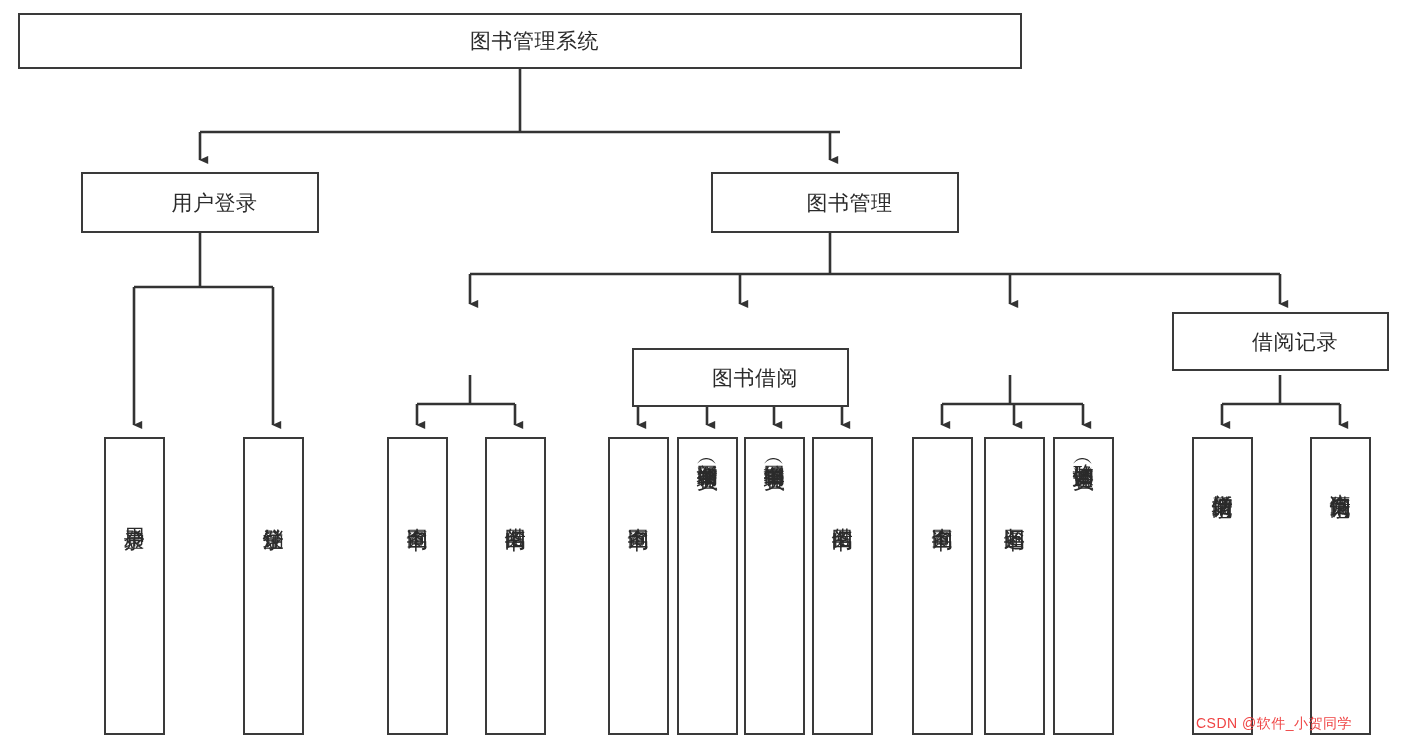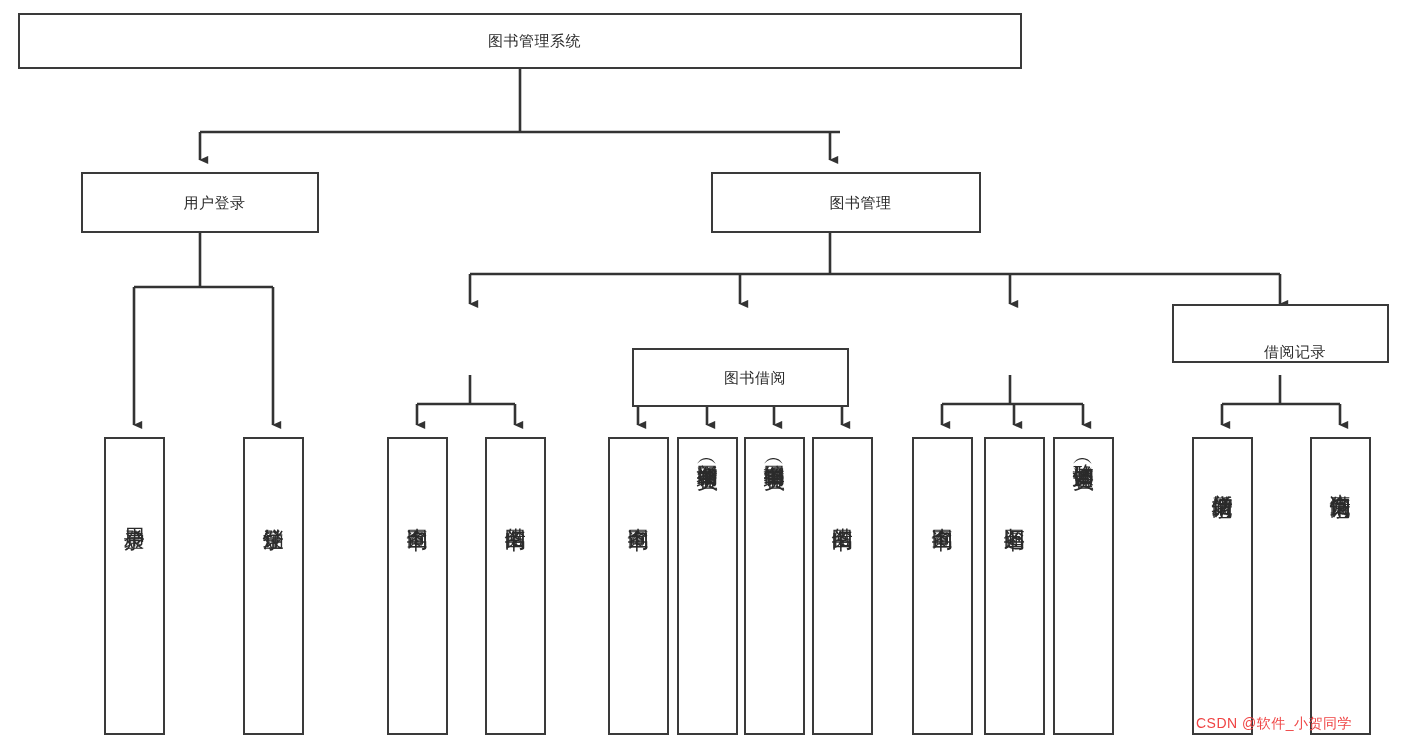--- a/index.html
+++ b/index.html
@@ -29,21 +29,21 @@
     position: absolute;
     box-sizing: border-box;
     background: #ffffff;
     border: 2px solid #3a3a3a;
     display: flex;
     align-items: center;
     justify-content: center;
     color: #2b2b2b;
   }
   .node-h {
-    font-size: 15px;
+    font-size: 21px;
     letter-spacing: 0.5px;
     line-height: 1.2;
     padding-left: 29px;
   }
   .node-v {
     align-items: flex-start;
     justify-content: center;
     padding-top: 6px;
   }
   .vtext {
@@ -120,28 +120,28 @@
     </g>
   </svg>
 
   <div class="node node-h" style="left:18px; top:13px; width:1004px; height:56px;">
     <span>图书管理系统</span>
   </div>
 
   <div class="node node-h" style="left:81px; top:172px; width:238px; height:61px;">
     <span>用户登录</span>
   </div>
-  <div class="node node-h" style="left:711px; top:172px; width:270px; height:61px;">
+  <div class="node node-h" style="left:711px; top:172px; width:248px; height:61px;">
     <span>图书管理</span>
   </div>
 
   <div class="node node-h" style="left:632px; top:316px; width:217px; height:59px;margin-top:32px;">
     <span>图书借阅</span>
   </div>
-  <div class="node node-h" style="left:1172px; top:304px; width:217px; height:59px;align-items:flex-end;">
+  <div class="node node-h" style="left:1172px; top:312px; width:217px; height:59px;">
     <span>借阅记录</span>
   </div>
 
   <div class="node node-v" style="left:104px; top:437px; width:61px; height:298px; padding-top:72px;">
     <span class="vtext">用户登录</span>
   </div>
   <div class="node node-v" style="left:243px; top:437px; width:61px; height:298px; padding-top:72px;">
     <span class="vtext">注销登录</span>
   </div>
 

